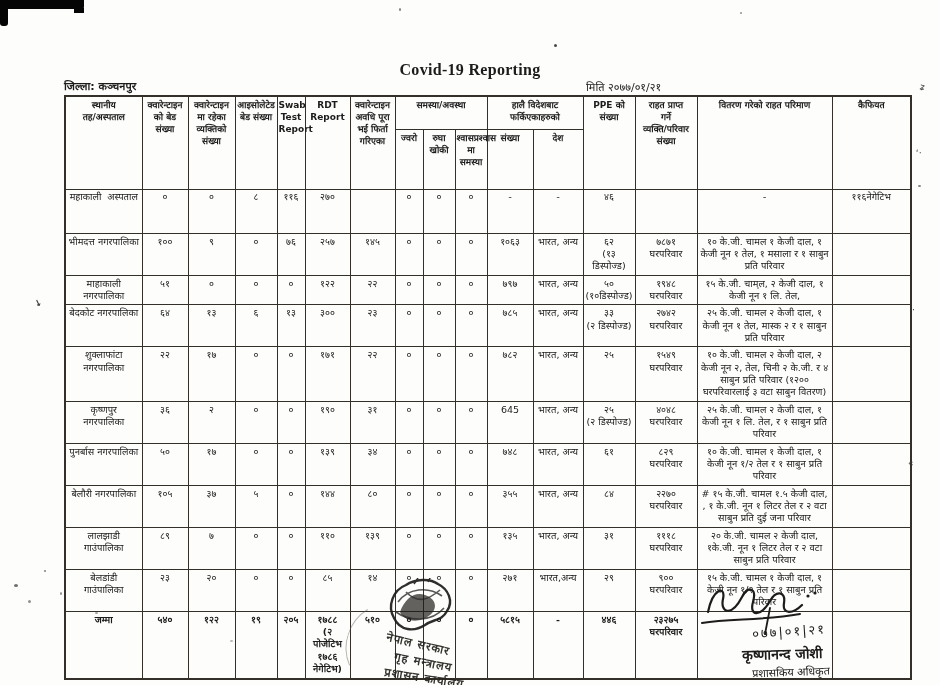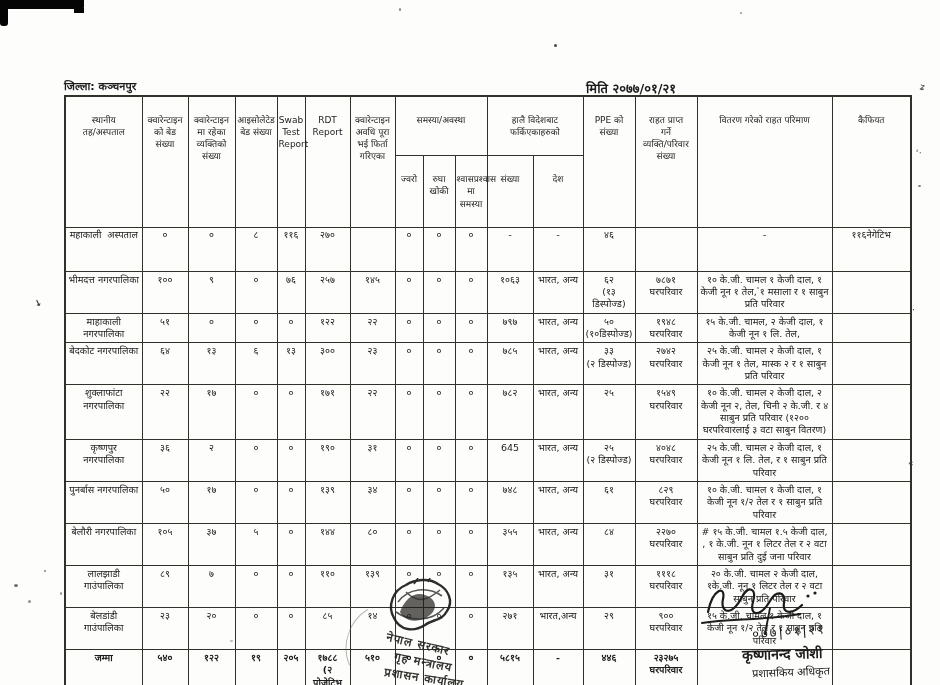--- a/index.html
+++ b/index.html
@@ -8,27 +8,27 @@
     overflow:hidden;font-family:"DejaVu Sans",sans-serif;color:#1c1c1c;
   }
   
   .corner-bar{position:absolute;left:0;top:0;width:84px;height:9px;background:#050505;border-radius:0 0 2px 6px;}
   .corner-stub{position:absolute;left:0;top:0;width:8px;height:26px;background:#050505;border-radius:0 0 3px 3px;}
   .corner-tab{position:absolute;left:74px;top:8px;width:10px;height:5px;background:#050505;}
 
   .district-label{position:absolute;left:64px;top:78px;font-size:11px;font-weight:bold;}
   .page-title{position:absolute;left:0;top:61px;width:100%;text-align:center;
     font-family:"Liberation Serif",serif;font-size:16px;font-weight:bold;letter-spacing:.3px;}
-  .report-date{position:absolute;left:586px;top:79px;font-size:13px;font-weight:bold;}
+  .report-date{position:absolute;left:586px;top:79px;font-size:11px;font-weight:normal;}
 
   table.covid{position:absolute;left:64px;top:95px;width:846px;border-collapse:collapse;
     table-layout:fixed;background:transparent;}
   table.covid,table.covid th,table.covid td{border:1px solid #33302a;}
   table.covid{border-width:2px;}
-  table.covid th{font-size:9px;font-weight:normal;padding:17px 1px;vertical-align:top;
+  table.covid th{font-size:9px;font-weight:bold;padding:2px 1px;vertical-align:top;
     text-align:center;white-space:pre-line;line-height:1.35;}
   table.covid td{font-size:9.5px;padding:2px 2px;vertical-align:top;text-align:center;
     white-space:pre-line;line-height:1.3;}
   td.name-cell{text-align:left;padding-left:3px;}
   td.remark-cell{text-align:left;font-size:8px;line-height:1.35;padding-left:3px;}
   tr.total-row td{font-weight:bold;}
   tr.total-row td.label-center{text-align:center;}
 
   
   .stamp{position:absolute;left:352px;top:576px;width:190px;height:120px;color:#26241f;opacity:.92;}
@@ -48,20 +48,21 @@
 </style>
 </head>
 <body>
 
 <div class="page">
 
   <div class="corner-bar"></div>
   <div class="corner-stub"></div>
   <div class="corner-tab"></div>
 
+  <div class="page-title">Covid-19 Reporting</div>
   <div class="district-label">जिल्ला: कञ्चनपुर</div>
   <div class="report-date">मिति २०७७/०१/२१</div>
 
   <table class="covid">
     <colgroup>
       <col style="width:77px">
         <col style="width:46px">
         <col style="width:47px">
         <col style="width:42px">
       <col style="width:28px">

